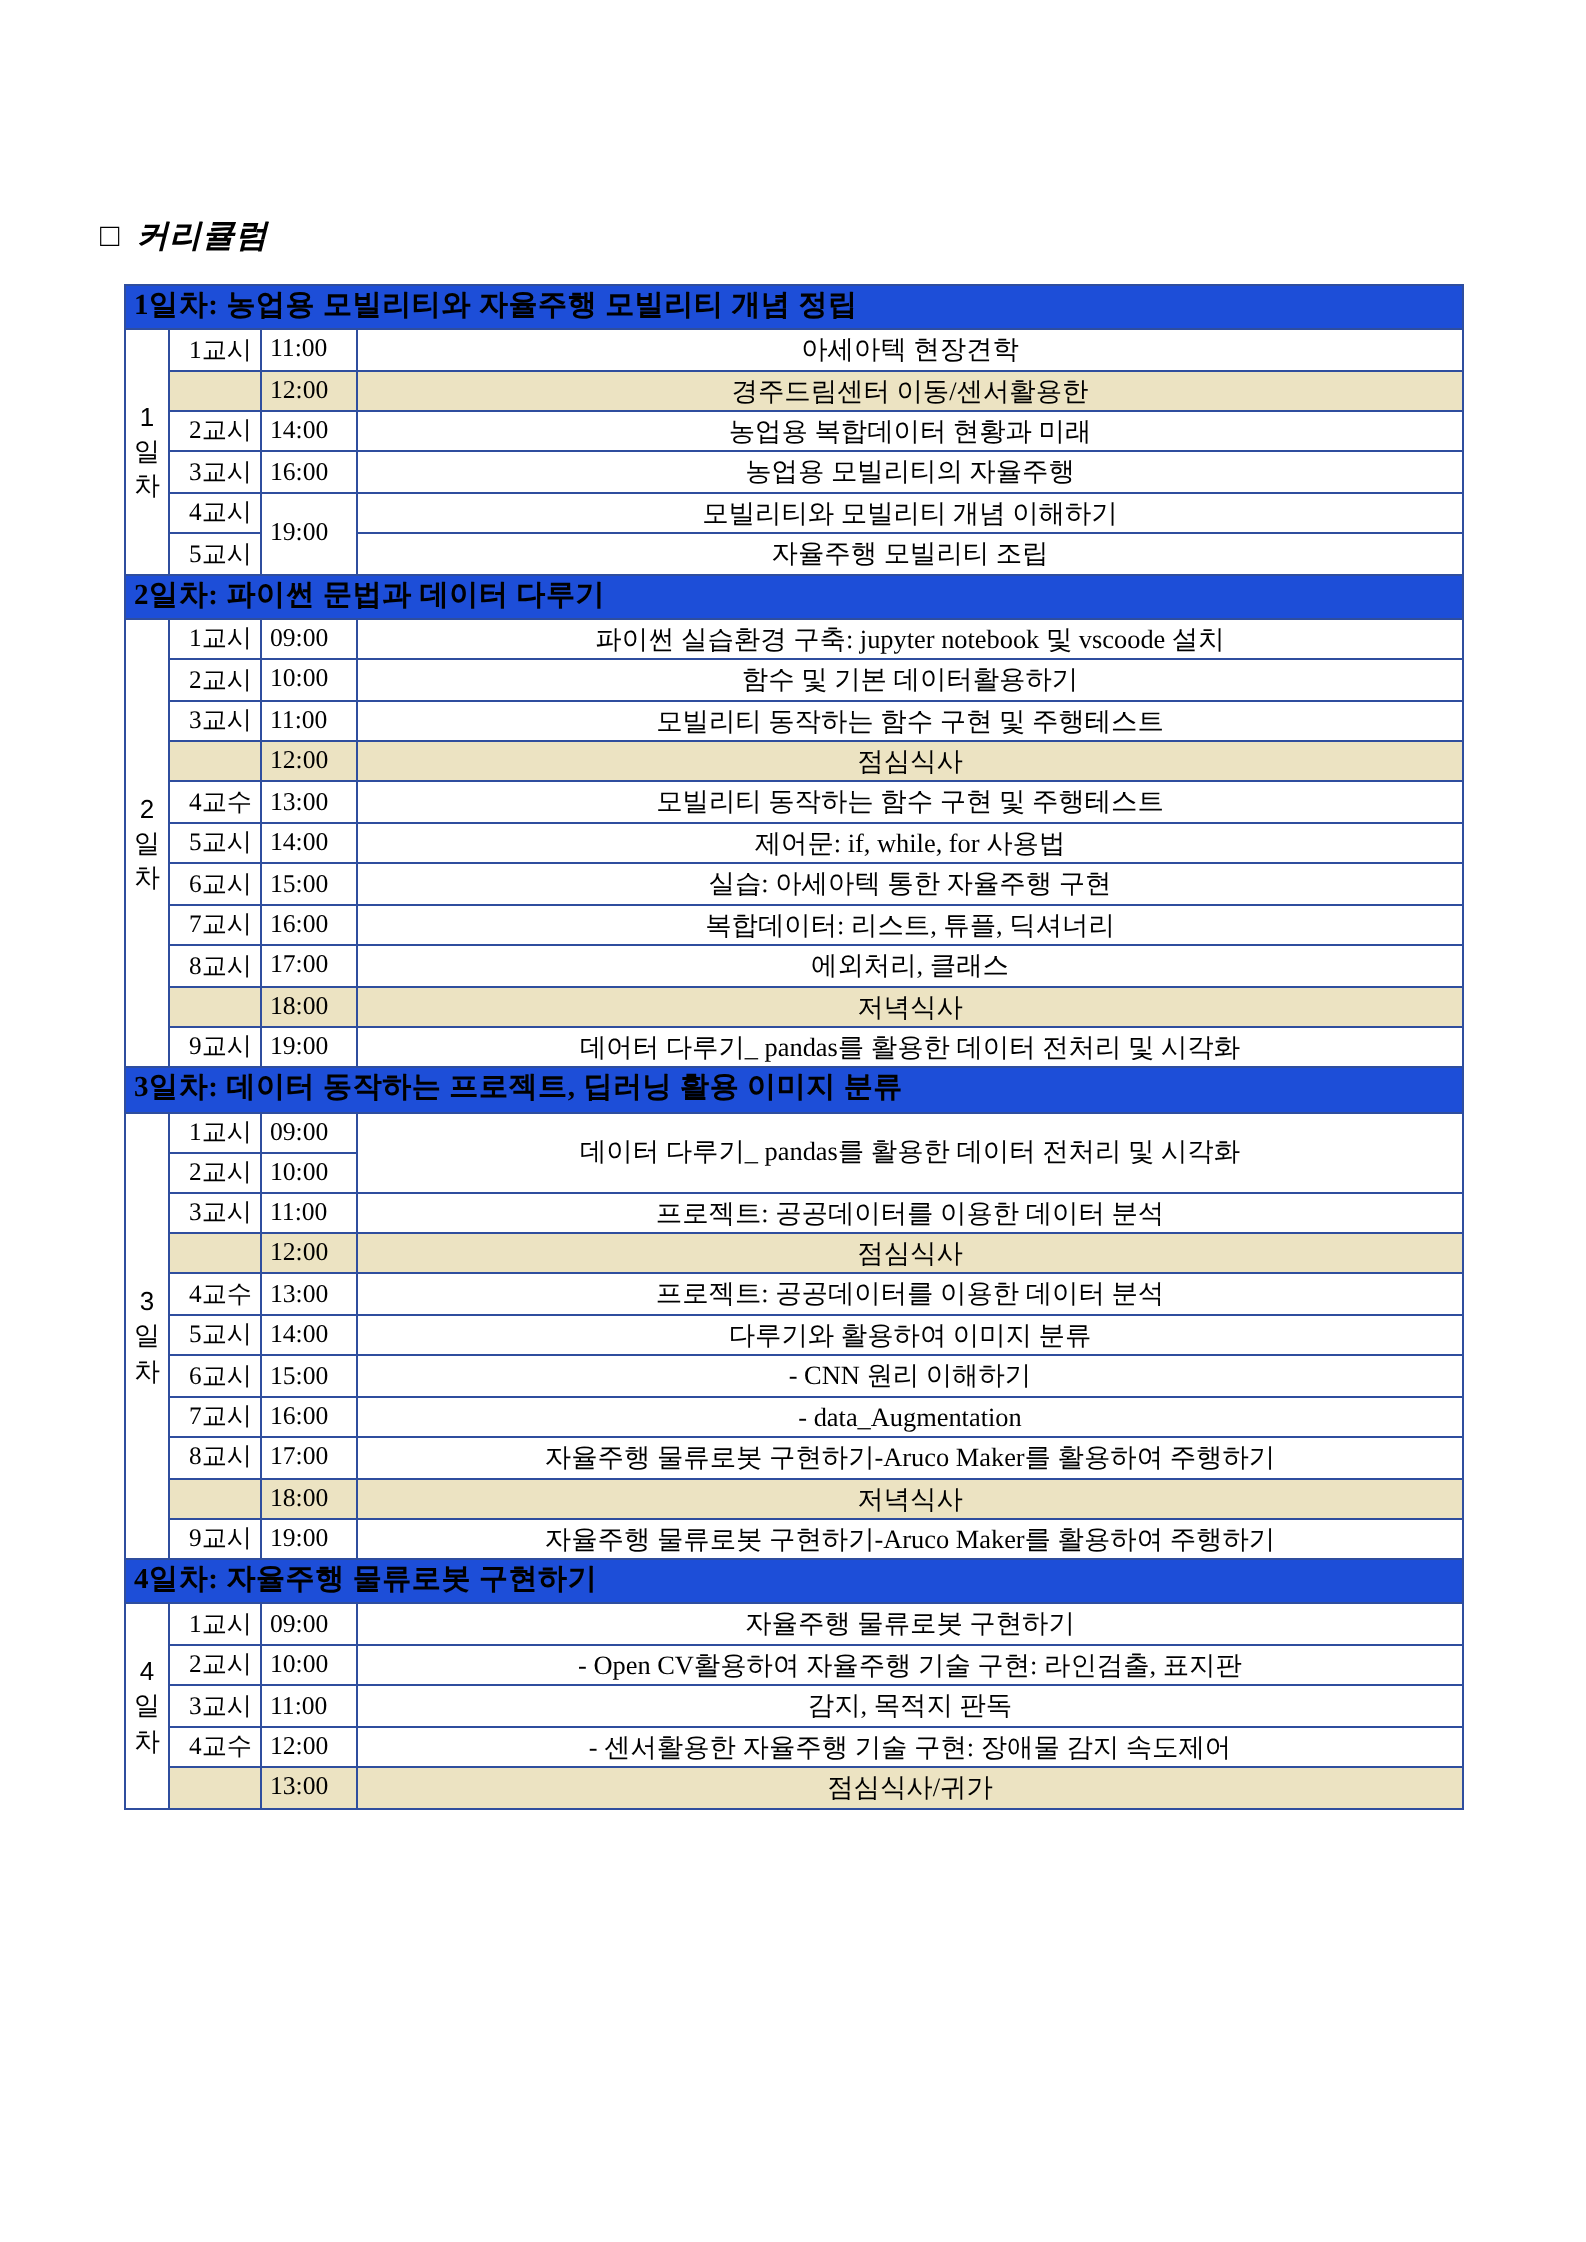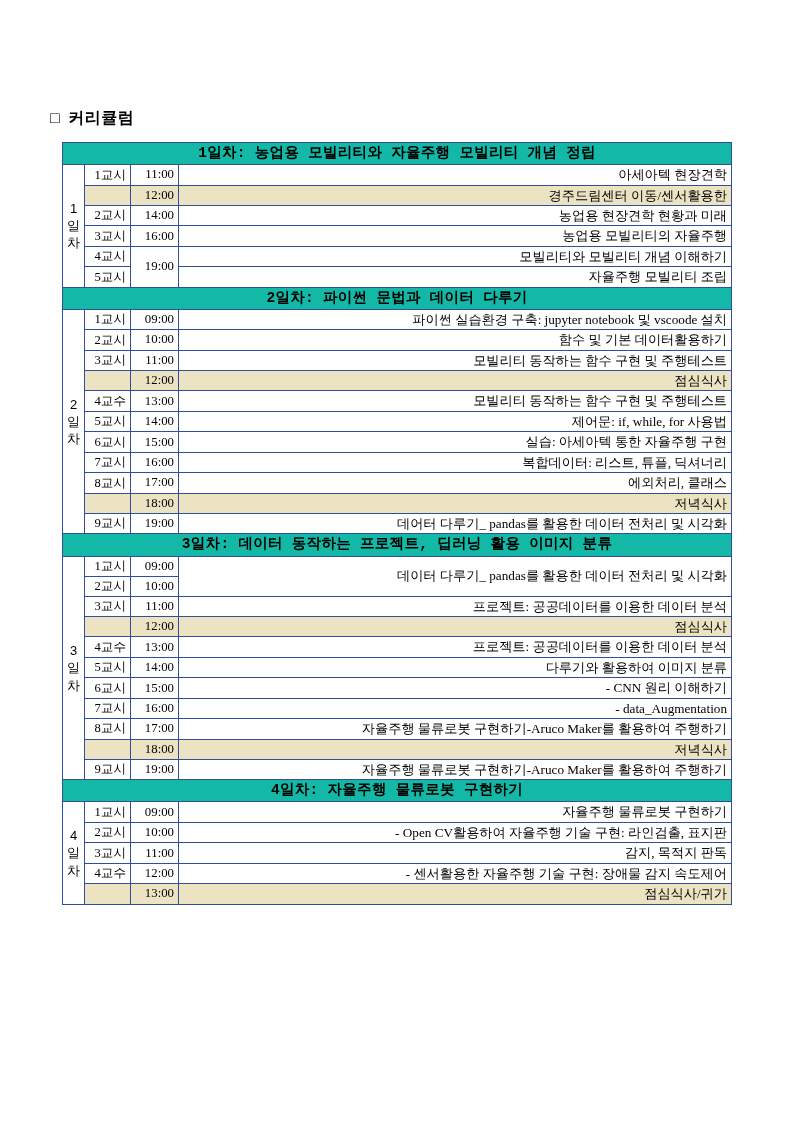--- a/index.html
+++ b/index.html
@@ -23,20 +23,21 @@
     padding: 0;
   }
   .doc-heading {
     position: absolute;
     left: 50px;
     top: 108px;
     font-family: "Liberation Sans", sans-serif;
     font-weight: bold;
     font-size: 16px;
     letter-spacing: 0.5px;
+    font-style: italic;
   }
   .doc-heading .bullet {
     display: inline-block;
     margin-right: 8px;
   }
   table.curriculum {
     position: absolute;
     left: 62px;
     top: 142px;
     width: 670px;
@@ -51,23 +52,22 @@
     line-height: 1.32;
     height: 20px;
     box-sizing: border-box;
   }
   .col-day   { width: 22px; }
   .col-slot  { width: 46px; }
   .col-time  { width: 48px; }
   .col-topic { width: auto; }
 
   .day-header td {
-    background: #14b8a6;
-    text-align: center;
-    font-family: Liberation Mono, monospace;
+    background: #1d4ed8;
+    font-family: Liberation Serif, serif;
     font-weight: bold;
     font-size: 14.5px;
     height: 30px;
     letter-spacing: 0.3px;
   }
   .daycell {
     text-align: center;
     font-family: "Liberation Sans", sans-serif;
     font-size: 13px;
     line-height: 1.15;
@@ -75,26 +75,26 @@
   }
   .daycell span {
     display: block;
   }
   .slot {
     text-align: right;
     font-size: 12.6px;
     white-space: nowrap;
   }
   .time {
-    text-align: right;
+    text-align: left;
     font-size: 12.8px;
     white-space: nowrap;
   }
   .topic {
-    text-align: right;
+    text-align: center;
     font-size: 13.2px;
     white-space: nowrap;
     overflow: hidden;
   }
   .meal td {
     background: #ece3c2;
   }
   .meal .time, .meal .topic {
     background: #ece3c2;
   }
@@ -133,21 +133,21 @@
           <td class="topic">아세아텍 현장견학</td>
         </tr>
         <tr class="meal">
           <td class="slot cell-meal"></td>
           <td class="time cell-meal">12:00</td>
           <td class="topic cell-meal">경주드림센터 이동/센서활용한</td>
         </tr>
         <tr>
           <td class="slot">2교시</td>
           <td class="time">14:00</td>
-          <td class="topic">농업용 현장견학 현황과 미래</td>
+          <td class="topic">농업용 복합데이터 현황과 미래</td>
         </tr>
         <tr>
           <td class="slot">3교시</td>
           <td class="time">16:00</td>
           <td class="topic">농업용 모빌리티의 자율주행</td>
         </tr>
         <tr>
           <td class="slot">4교시</td>
           <td class="time" rowspan="2">19:00</td>
           <td class="topic">모빌리티와 모빌리티 개념 이해하기</td>

